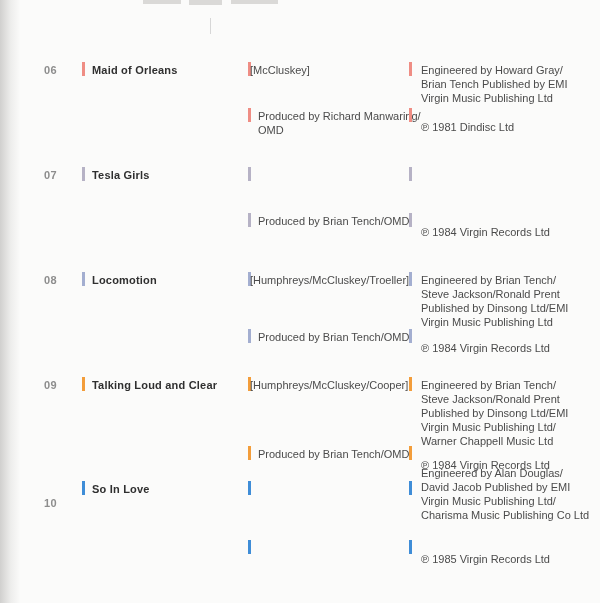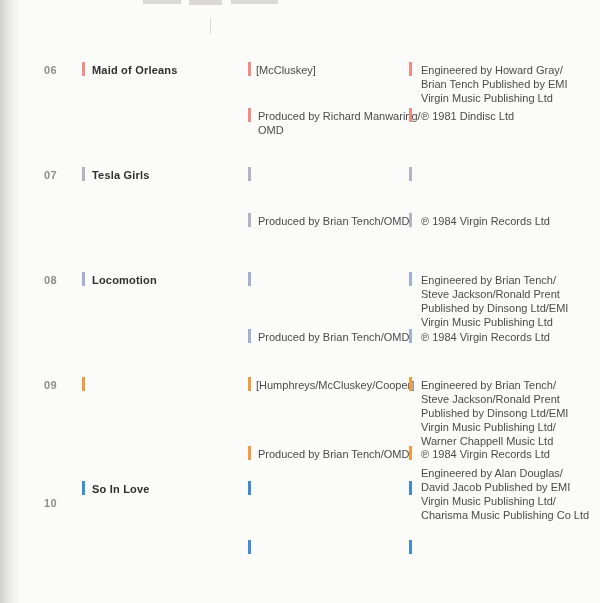--- a/index.html
+++ b/index.html
@@ -35,24 +35,24 @@
   .ghost.g4 { left: 210px; top: 18px; width: 1px; height: 16px; background: rgba(150,150,150,0.35); }
 
   .num, .title, .writers, .producer, .credits, .phono {
     position: absolute;
     font-size: 11px;
     line-height: 14px;
     white-space: pre-line;
   }
   .num     { left: 44px;  color: #8d8d8d; letter-spacing: 0.5px; font-weight: bold; }
   .title   { left: 92px;  color: #2f2f2f; font-weight: bold; letter-spacing: 0.2px; }
-  .writers { left: 256px; color: #4b4b4b; text-align: center; }
+  .writers { left: 250px; color: #4b4b4b; text-align: center; }
   .producer{ left: 258px; color: #4b4b4b; width: 170px; }
   .credits { left: 421px; color: #4b4b4b; width: 178px; }
-  .phono   { left: 421px; color: #4b4b4b; }
+  .phono   { left: 421px; color: #4b4b4b; margin-top: 11px; }
   .bar {
     position: absolute;
     width: 2.5px;
     height: 14px;
   }
 </style>
 </head>
 <body>
 
 <div class="page">
@@ -84,32 +84,34 @@
   <div class="bar" style="top: 167px; left: 409px; background-color: rgb(182, 178, 197);"></div>
   <div class="bar" style="top: 213px; left: 248px; background-color: rgb(182, 178, 197);"></div>
   <div class="producer" style="top:214px">Produced by Brian Tench/OMD</div>
   <div class="bar" style="top: 213px; left: 409px; background-color: rgb(182, 178, 197);"></div>
   <div class="phono" style="top:214px">℗ 1984 Virgin Records Ltd</div>
 
   <div class="num" style="top:273px">08</div>
   <div class="bar" style="top: 272px; left: 82px; background-color: rgb(163, 174, 208);"></div>
   <div class="title" style="top:273px">Locomotion</div>
   <div class="bar" style="top: 272px; left: 248px; background-color: rgb(163, 174, 208);"></div>
+  <div class="writers" style="top:273px">[Humphreys/McCluskey/Troeller]</div>
   <div class="bar" style="top: 272px; left: 409px; background-color: rgb(163, 174, 208);"></div>
   <div class="credits" style="top:273px">Engineered by Brian Tench/
 Steve Jackson/Ronald Prent
 Published by Dinsong Ltd/EMI
 Virgin Music Publishing Ltd</div>
   <div class="bar" style="top: 329px; left: 248px; background-color: rgb(163, 174, 208);"></div>
   <div class="producer" style="top:330px">Produced by Brian Tench/OMD</div>
   <div class="bar" style="top: 329px; left: 409px; background-color: rgb(163, 174, 208);"></div>
   <div class="phono" style="top:330px">℗ 1984 Virgin Records Ltd</div>
 
   <div class="num" style="top:378px">09</div>
   <div class="bar" style="top: 377px; left: 82px; background-color: rgb(243, 157, 58);"></div>
+  <div class="title" style="top:378px">Talking Loud and Clear</div>
   <div class="bar" style="top: 377px; left: 248px; background-color: rgb(243, 157, 58);"></div>
   <div class="writers" style="top:378px">[Humphreys/McCluskey/Cooper]</div>
   <div class="bar" style="top: 377px; left: 409px; background-color: rgb(243, 157, 58);"></div>
   <div class="credits" style="top:378px">Engineered by Brian Tench/
 Steve Jackson/Ronald Prent
 Published by Dinsong Ltd/EMI
 Virgin Music Publishing Ltd/
 Warner Chappell Music Ltd</div>
   <div class="bar" style="top: 446px; left: 248px; background-color: rgb(243, 157, 58);"></div>
   <div class="producer" style="top:447px">Produced by Brian Tench/OMD</div>
@@ -120,13 +122,14 @@
   <div class="bar" style="top: 481px; left: 82px; background-color: rgb(63, 141, 215);"></div>
   <div class="title" style="top:482px">So In Love</div>
   <div class="bar" style="top: 481px; left: 248px; background-color: rgb(63, 141, 215);"></div>
   <div class="bar" style="top: 481px; left: 409px; background-color: rgb(63, 141, 215);"></div>
   <div class="credits" style="top:466px">Engineered by Alan Douglas/
 David Jacob Published by EMI
 Virgin Music Publishing Ltd/
 Charisma Music Publishing Co Ltd</div>
   <div class="bar" style="top: 540px; left: 248px; background-color: rgb(63, 141, 215);"></div>
   <div class="bar" style="top: 540px; left: 409px; background-color: rgb(63, 141, 215);"></div>
+  <div class="phono" style="top:541px">℗ 1985 Virgin Records Ltd</div>
 </div>
 
 </body></html>

